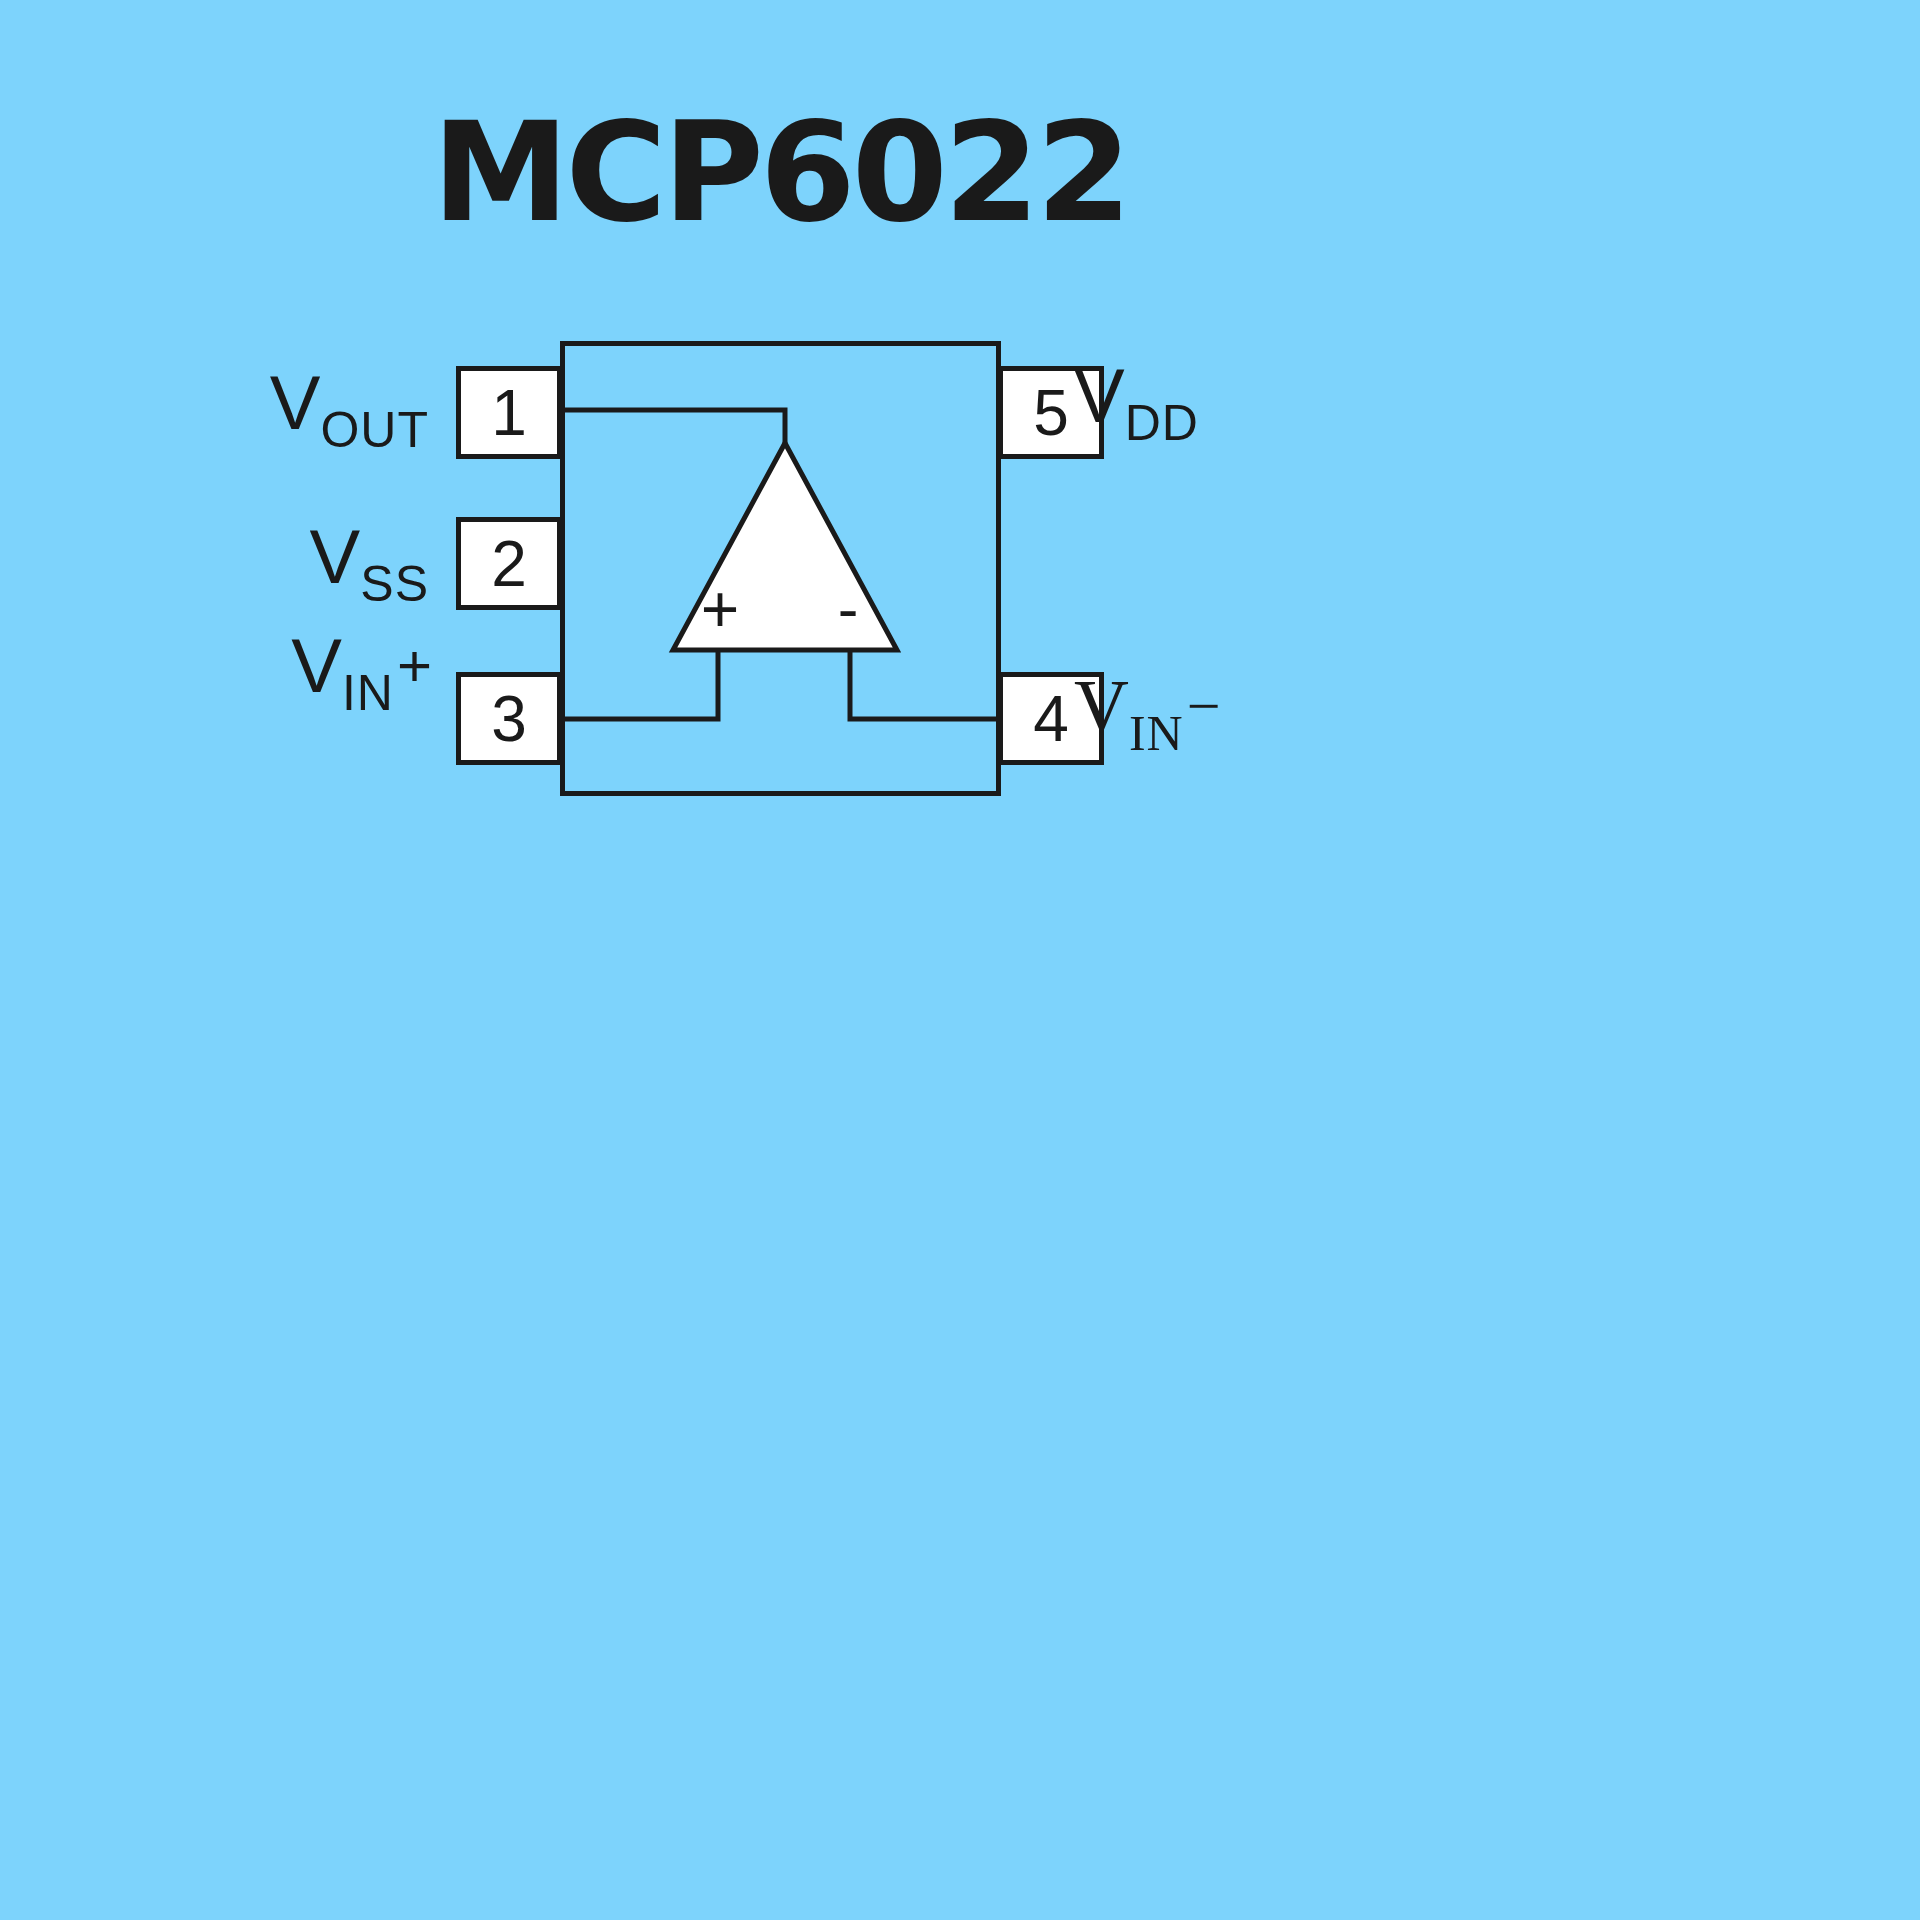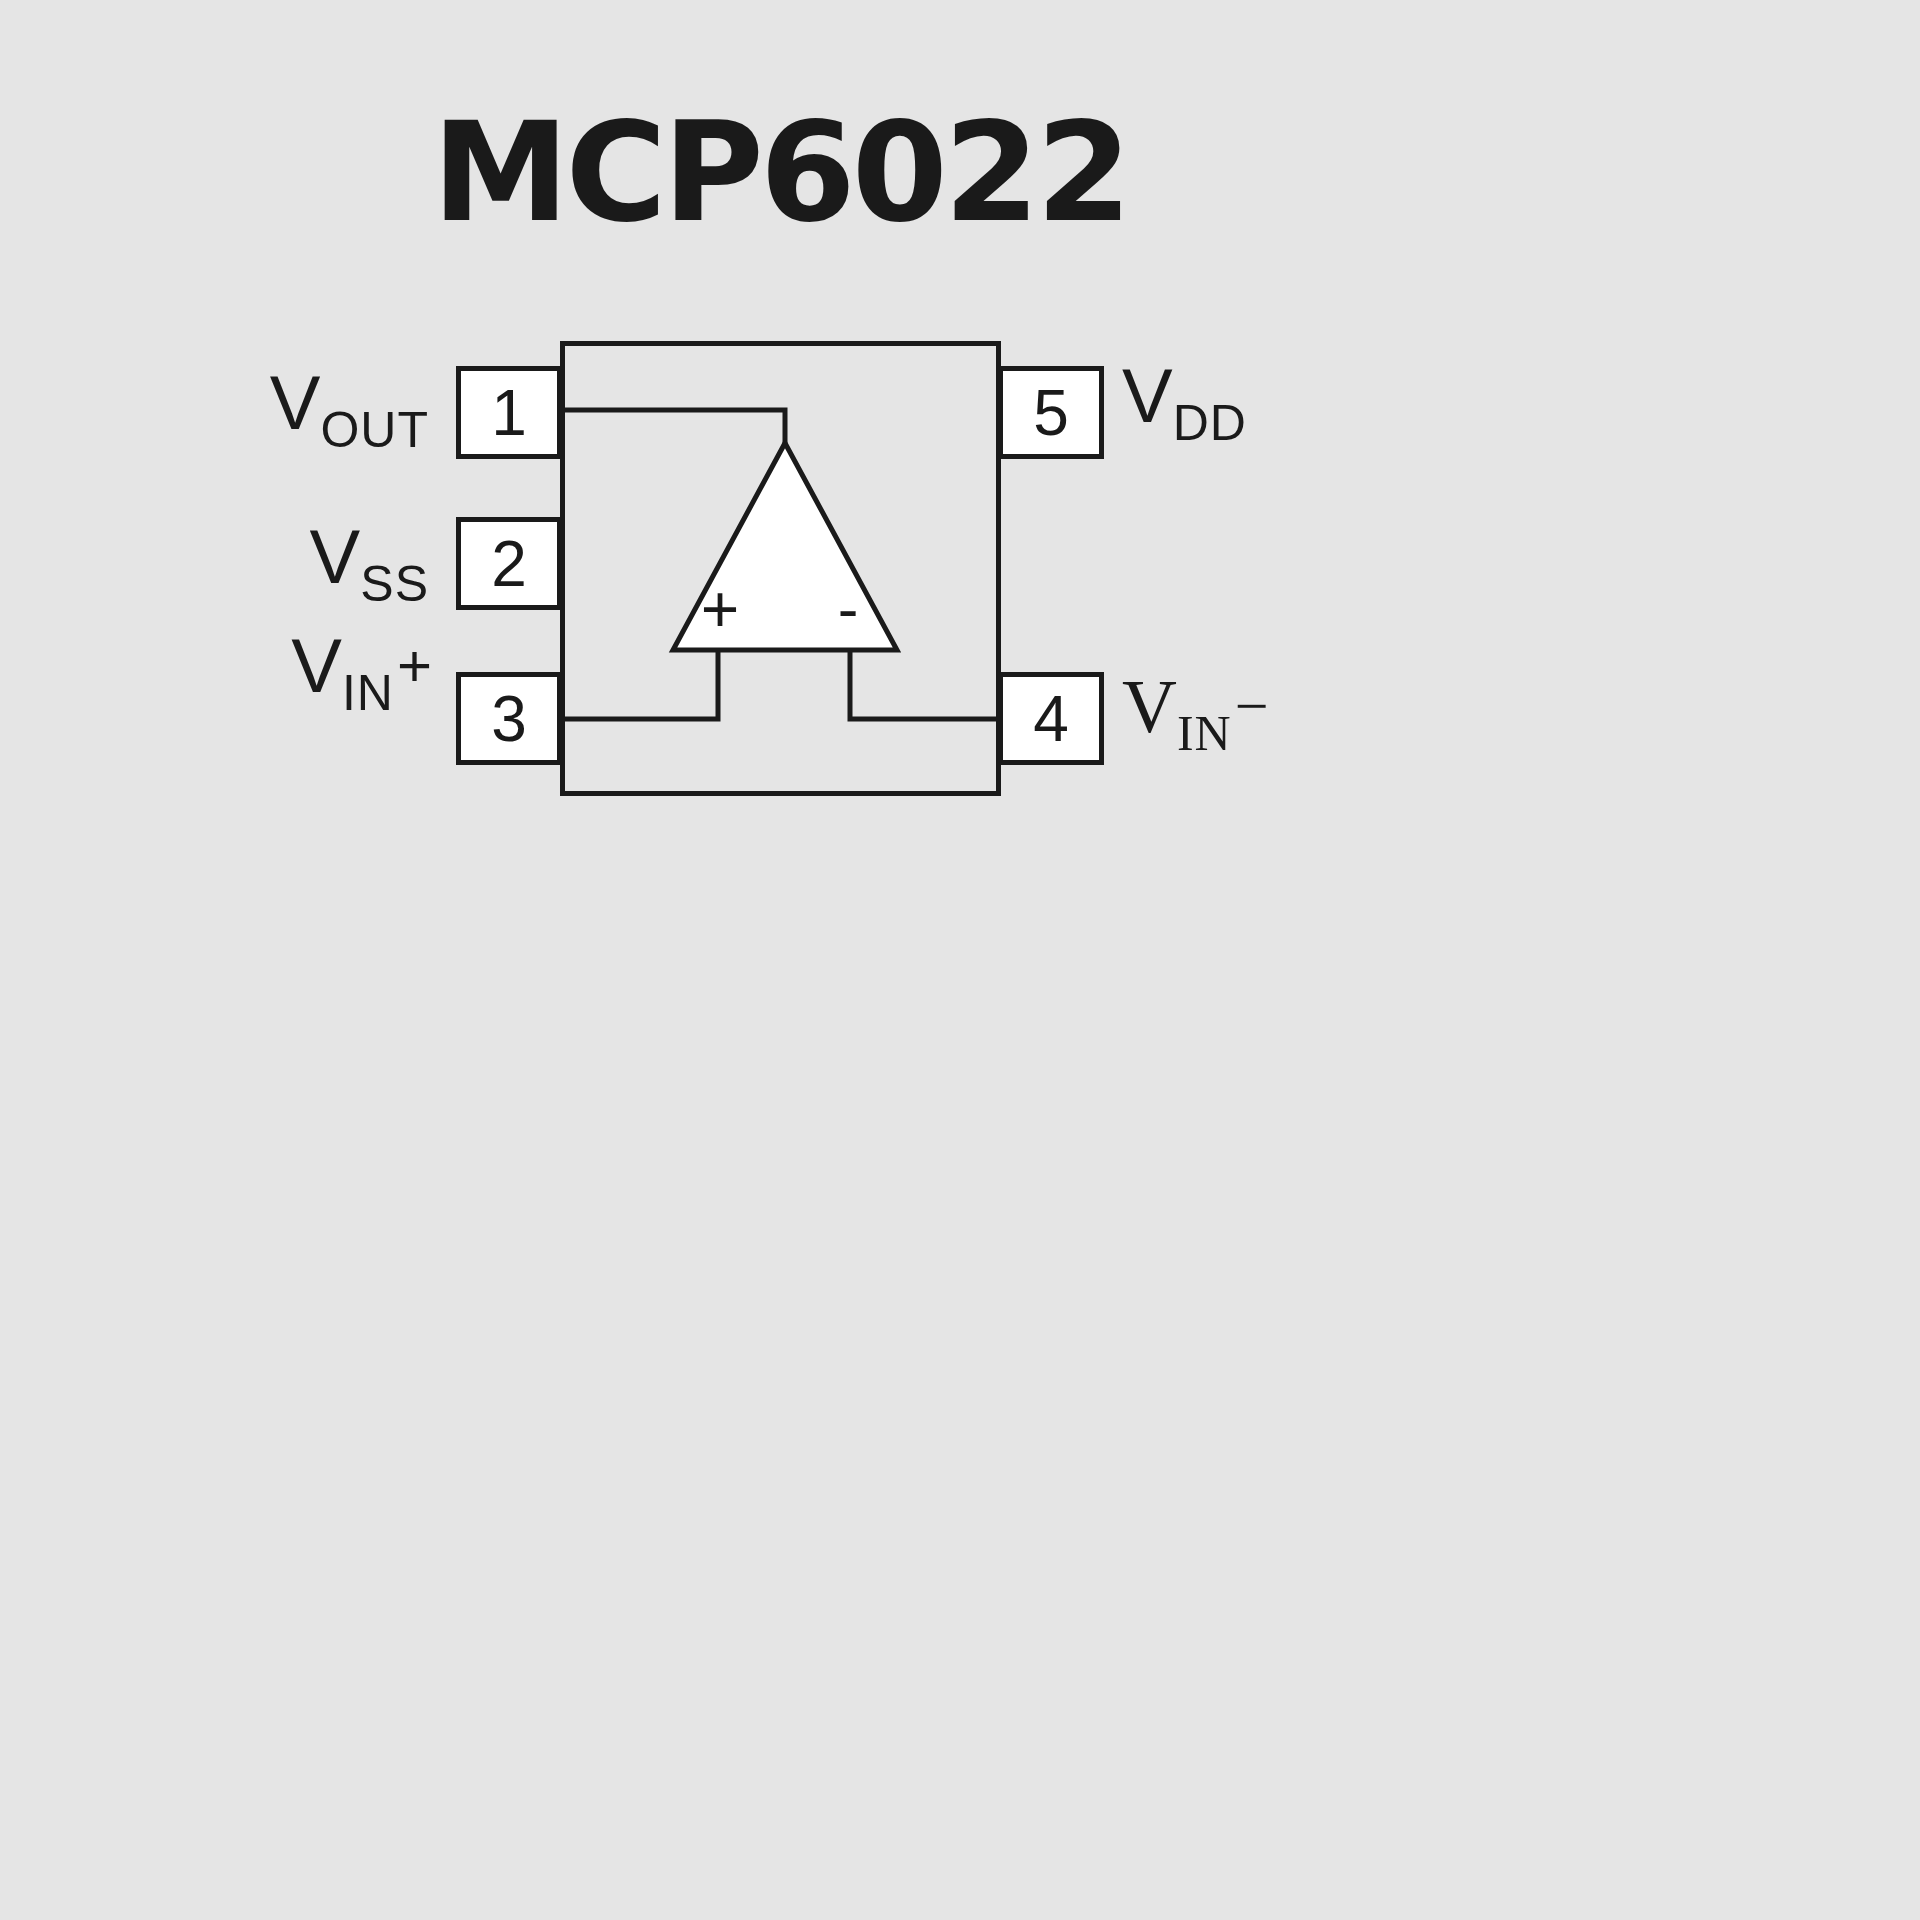--- a/index.html
+++ b/index.html
@@ -4,21 +4,21 @@
 <style>
   html, body {
     margin: 0;
     padding: 0;
     background: #ffffff;
   }
   .page {
     position: relative;
     width: 1920px;
     height: 1920px;
-    background: #e5e5e5;
+    background: #7dd3fc;
     font-family: "Liberation Sans", sans-serif;
     color: #1a1a1a;
     overflow: hidden;
   }
   .title {
     position: absolute;
     left: 180px;
     top: 92px;
     width: 1200px;
     margin: 0;
@@ -85,21 +85,21 @@
   .pin-box.p4 { left: 998px; top: 672px; }
 
   .pin-label {
     position: absolute;
     white-space: nowrap;
     font-size: 76px;
     line-height: 1;
     color: #1a1a1a;
   }
   .pin-label.left { right: 1488px; text-align: right; }
-  .pin-label.right { left: 1122px; text-align: left; }
+  .pin-label.right { left: 1074px; text-align: left; }
   .pin-label .v { font-size: 76px; }
   .pin-label .sub {
     font-size: 50px;
     position: relative;
     top: 18px;
     letter-spacing: 1px;
     text-align: center;
   }
   .pin-label .suffix {
     font-size: 60px;

